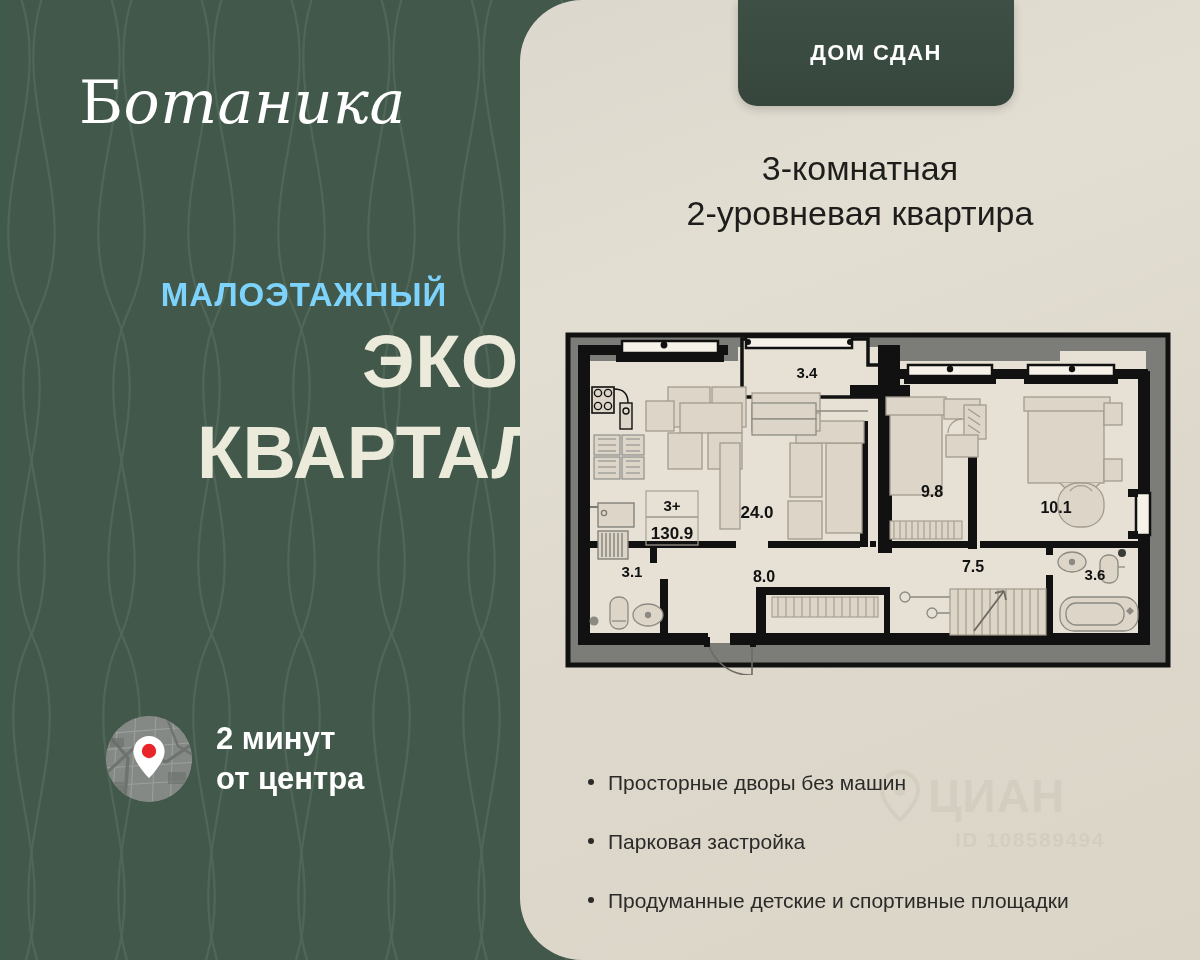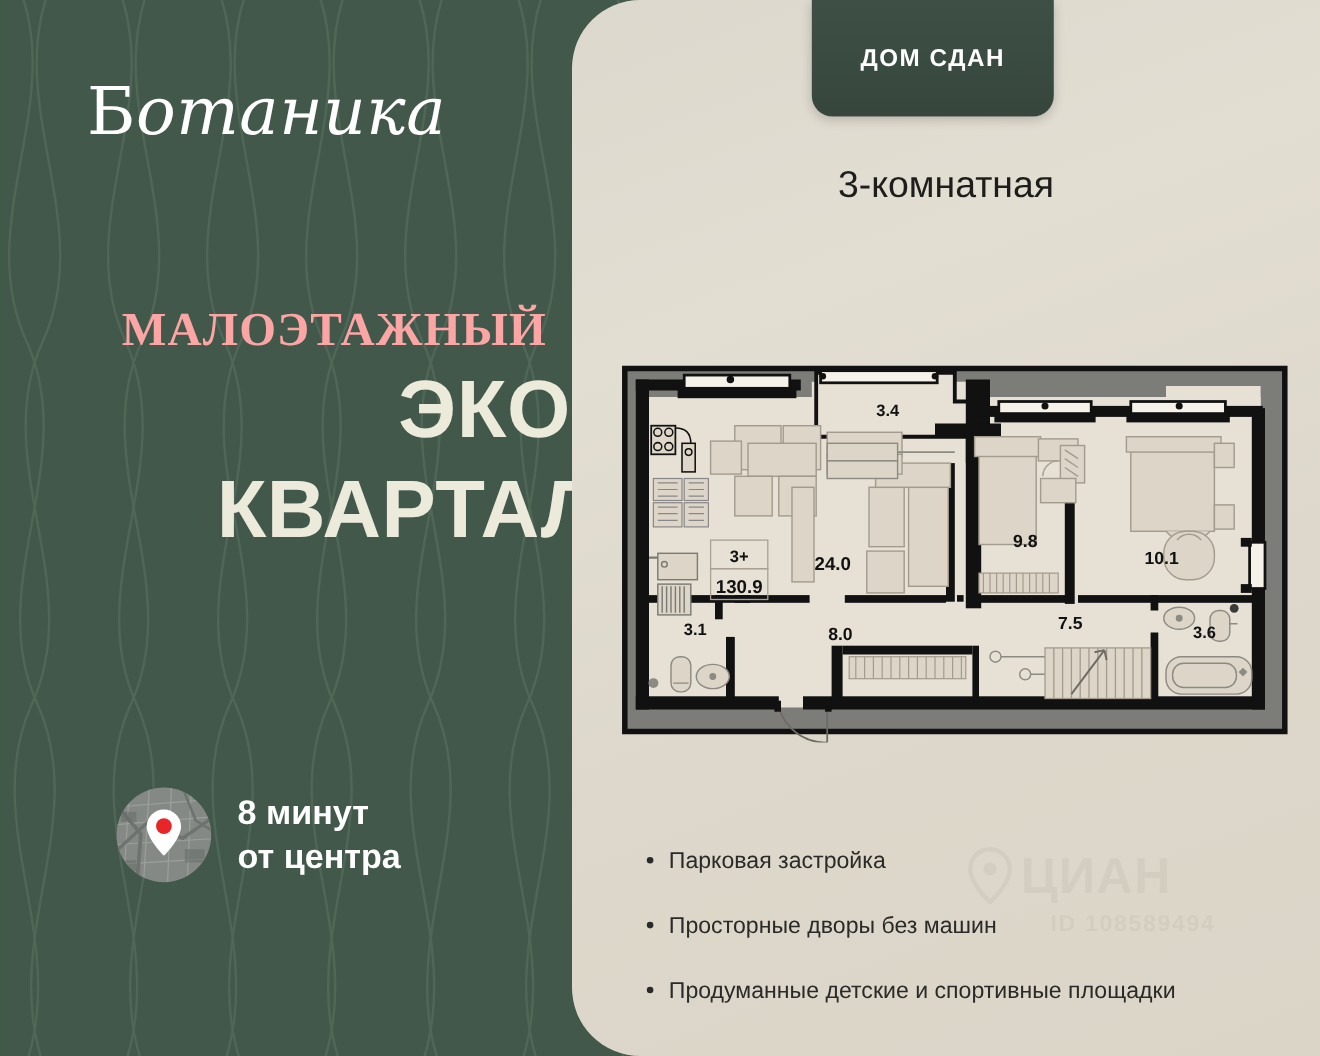--- a/index.html
+++ b/index.html
@@ -27,23 +27,22 @@
     letter-spacing:.5px;
     font-weight:400;
   }
   .brand .lc{font-style:italic;}
 
   .tagline{
     position:absolute;left:60px;top:278px;width:480px;
     text-align:center;color:#e6e3d3;font-weight:700;
   }
   .tag-small{
-    font-size:43px;letter-spacing:1px;line-height:1.05;
-    color:#fca5a5;
-    font-family:Liberation Serif, serif;
+    font-size:33px;letter-spacing:1px;line-height:1.05;
+    color:#7dd3fc;
   }
   .tag-big{
     font-size:74px;letter-spacing:.5px;line-height:1.12;
     color:#eceada;margin-top:8px;text-align:right;
   }
 
   .metro{
     position:absolute;left:102px;top:716px;display:flex;align-items:center;gap:24px;
   }
   .map-circle{
@@ -56,21 +55,21 @@
 
   
   .beige-panel{
     position:absolute;left:520px;top:0;width:680px;height:960px;
     background:linear-gradient(160deg,#ddd8cd 0%,#e3ded2 28%,#ded8cc 60%,#dbd5c8 100%);
     border-top-left-radius:62px;
     border-bottom-left-radius:62px;
   }
 
   .badge{
-    position:absolute;left:218px;top:0;width:220px;height:106px;
+    position:absolute;left:218px;top:0;width:276px;height:106px;
     background:linear-gradient(180deg,#3e5046 0%,#36463c 100%);
     border-bottom-left-radius:19px;border-bottom-right-radius:19px;
     display:flex;align-items:center;justify-content:center;
     box-shadow:0 3px 10px rgba(0,0,0,.18);
   }
   .badge span{
     color:#ffffff;font-size:22px;font-weight:700;letter-spacing:1.4px;
   }
 
   .plan-title{
@@ -166,34 +165,35 @@
               <rect x="4" y="22" width="14" height="9"></rect>
               <rect x="62" y="56" width="18" height="12"></rect>
               <rect x="6" y="66" width="12" height="10"></rect>
             </g>
             <path d="M43 20 c-8.6 0 -15.6 6.9 -15.6 15.4 c0 11.4 15.6 26.6 15.6 26.6 s15.6 -15.2 15.6 -26.6 C58.6 26.9 51.6 20 43 20 z" fill="#ffffff"></path>
             <circle cx="43" cy="35" r="7.2" fill="#e8262a"></circle>
           </g>
         </svg>
       </div>
       <div class="metro-text">
-        <div class="metro-line1">8 минут</div>
+        <div class="metro-line1">2 минут</div>
         <div class="metro-line2">от центра</div>
       </div>
     </div>
   </div>
 
   <div class="beige-panel">
 
     <div class="badge">
       <span>ДОМ СДАН</span>
     </div>
 
     <div class="plan-title">
       <div>3-комнатная</div>
+      <div>2-уровневая квартира</div>
     </div>
 
     <div class="floorplan">
       <svg viewBox="0 0 630 350" width="630" height="350">
 
         <rect x="8" y="10" width="600" height="330" fill="#7c7c78"></rect>
         <rect x="8" y="10" width="600" height="330" fill="none" stroke="#111" stroke-width="5"></rect>
 
         <path d="M30,36 H178 V22 H330 V36 H500 V26 H586 V318 H30 Z" fill="#e7e1d5"></path>
         <rect x="30" y="36" width="556" height="282" fill="#e7e1d5"></rect>
@@ -413,25 +413,25 @@
           <circle cx="20" cy="20" r="6" fill="#cfc9bc"></circle>
         </svg>
         <span class="wm-text">ЦИАН</span>
       </div>
       <div class="wm-id">ID 108589494</div>
     </div>
 
     <div class="features">
       <div class="feature">
         <span class="dot"></span>
-        <span>Парковая застройка</span>
+        <span>Просторные дворы без машин</span>
       </div>
       <div class="feature">
         <span class="dot"></span>
-        <span>Просторные дворы без машин</span>
+        <span>Парковая застройка</span>
       </div>
       <div class="feature">
         <span class="dot"></span>
         <span>Продуманные детские и спортивные площадки</span>
       </div>
     </div>
 
   </div>
 </div>
 

